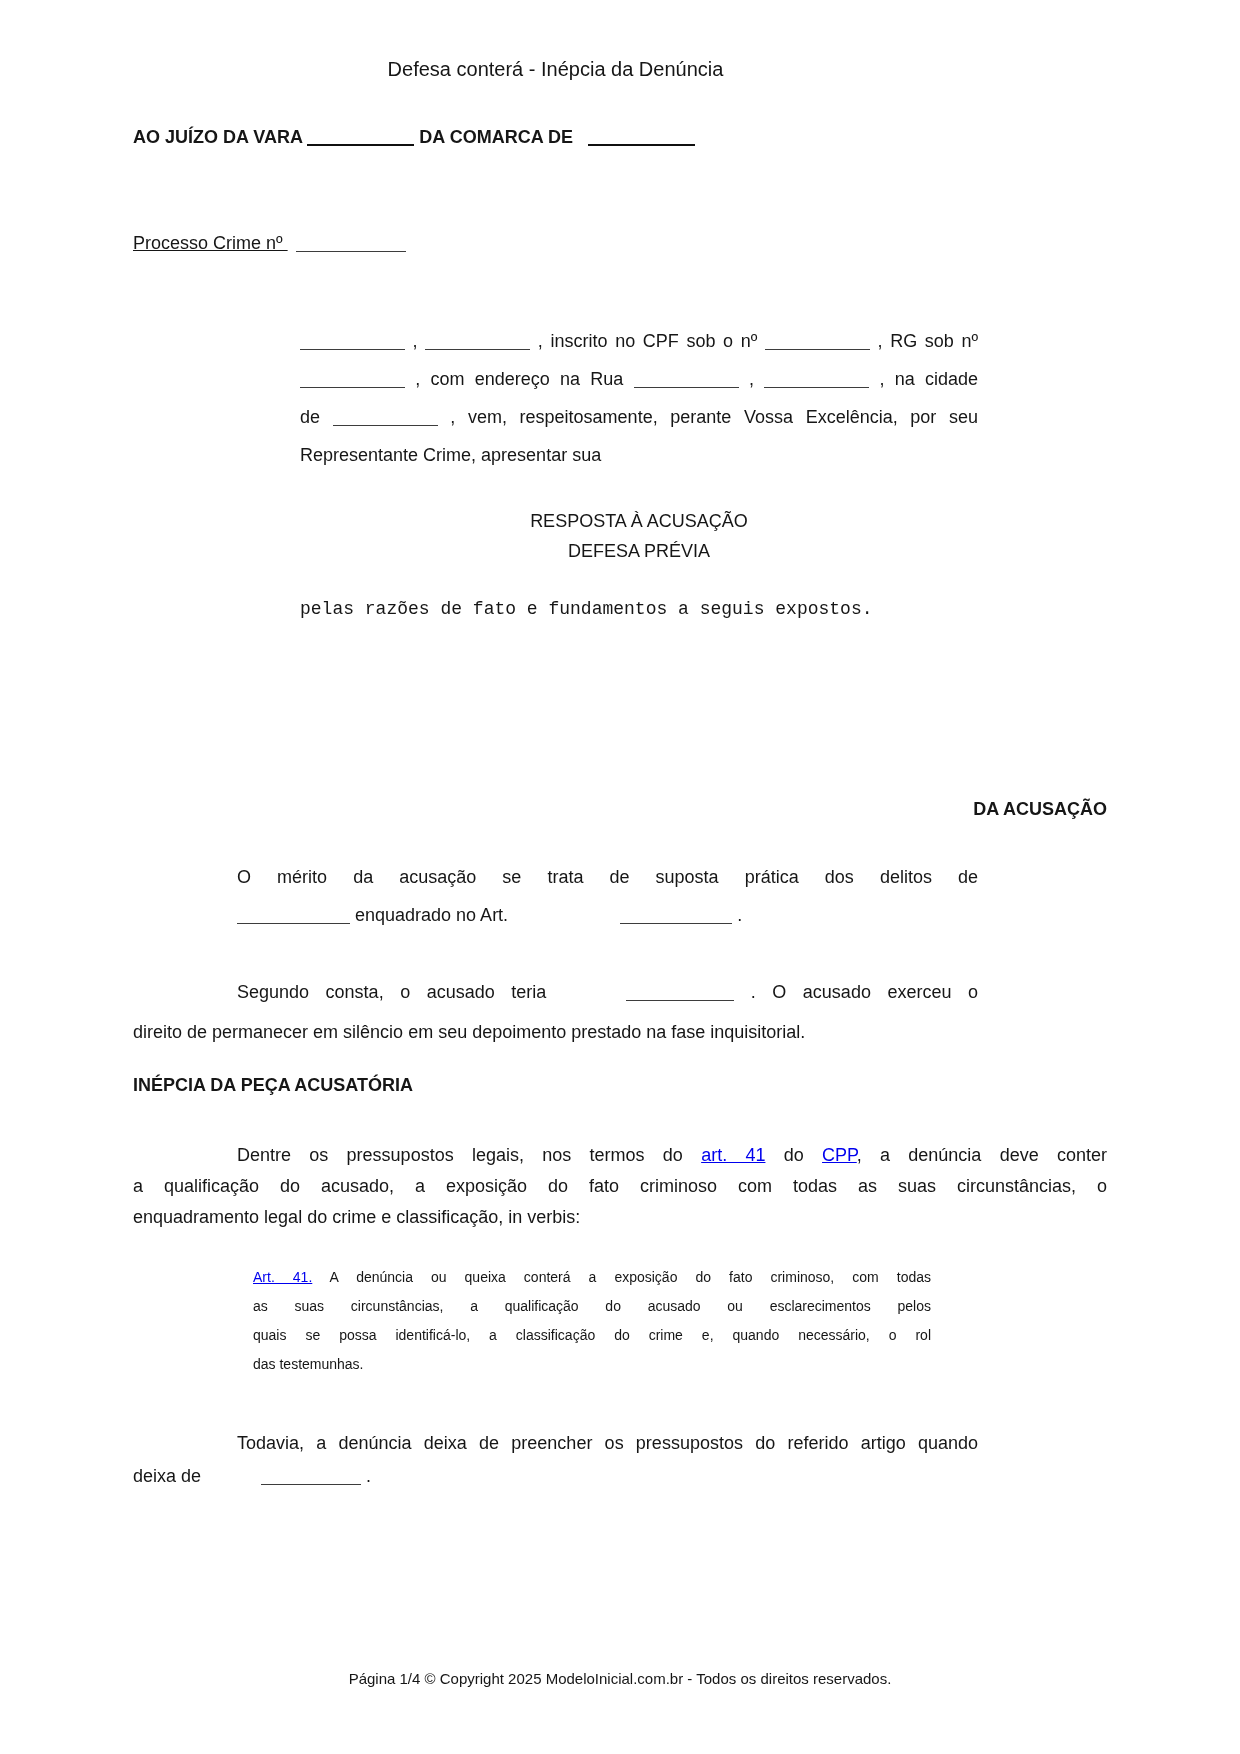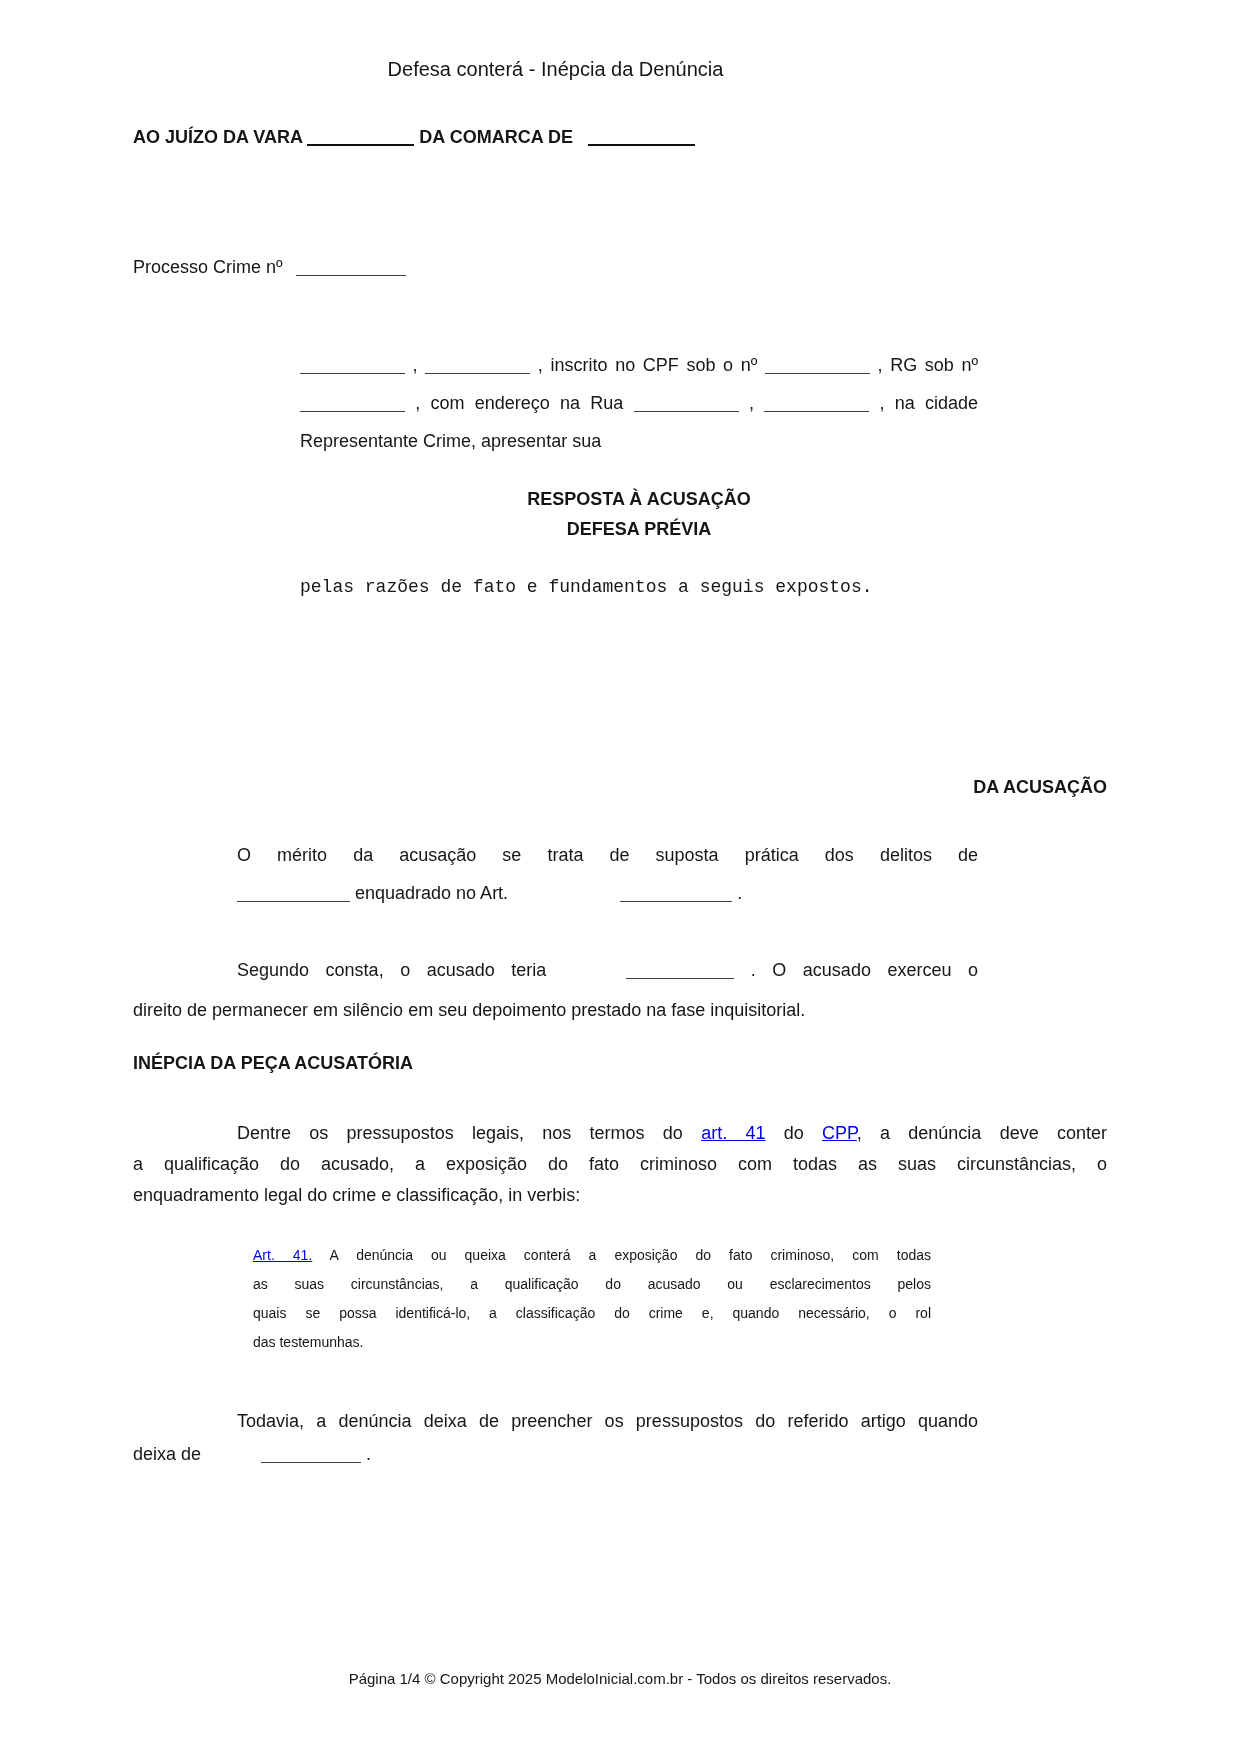--- a/index.html
+++ b/index.html
@@ -26,23 +26,23 @@
     position:relative; top:3px;
   }
   .blank.bold { border-bottom:2.5px solid #101010; }
   .gap { display:inline-block; height:2px; }
 
   .doclink { color:#0000EE; text-decoration:underline; cursor:pointer; }
 
   
   .blk-title      { margin-top:8px; width:845px; text-align:center; font-size:20px; line-height:26px; }
   .blk-court      { margin-top:40px; font-weight:bold; line-height:30px; }
-  .blk-processo   { margin-top:100px; line-height:30px; }
+  .blk-processo   { margin-top:76px; line-height:30px;text-decoration:underline; }
   .blk-qual       { margin-top:64px; margin-left:167px; width:678px; line-height:38px; }
-  .blk-headings   { margin-top:24px; margin-left:167px; width:678px; font-weight:bold; line-height:30px; }
+  .blk-headings   { margin-top:32px; margin-left:167px; width:678px; font-weight:normal; line-height:30px; }
   .blk-pelas      { margin-top:28px; margin-left:167px; line-height:30px;font-family:Liberation Mono, monospace; }
   .blk-da-acusacao{ margin-top:170px; font-weight:bold; line-height:30px;text-align:right; }
   .blk-merito     { margin-top:34px; margin-left:104px; width:741px; line-height:38px; }
   .blk-segundo    { margin-top:38px; width:845px; line-height:40px; }
   .blk-inepcia    { margin-top:18px; font-weight:bold; line-height:30px; }
   .blk-dentre     { margin-top:40px; width:974px; line-height:31px; }
   .blk-quote      { margin-top:30px; margin-left:120px; width:678px; line-height:29px; font-size:14px; }
   .blk-todavia    { margin-top:48px; width:845px; line-height:33px; }
 
   .footer {
@@ -58,20 +58,21 @@
   <div>
       <div class="blk-court">
         <div class="line l"><span>AO JUÍZO DA VARA </span><span class="blank bold" style="width: 107px;"></span><span> DA COMARCA DE </span><span class="gap" style="width: 10px;"></span><span class="blank bold" style="width: 107px;"></span></div>
       </div>
       <div class="blk-processo">
         <div class="line l"><span>Processo Crime nº </span><span class="gap" style="width: 8px;"></span><span class="blank" style="width: 110px;"></span></div>
       </div>
       <div class="blk-qual">
         <div class="line j"><span class="blank" style="width: 105px;"></span><span> , </span><span class="blank" style="width: 105px;"></span><span> , inscrito no CPF sob o nº </span><span class="blank" style="width: 105px;"></span><span> , RG sob nº</span></div>
         <div class="line j"><span class="blank" style="width: 105px;"></span><span> , com endereço na Rua </span><span class="blank" style="width: 105px;"></span><span> , </span><span class="blank" style="width: 105px;"></span><span> , na cidade</span></div>
+        <div class="line j"><span>de </span><span class="blank" style="width: 105px;"></span><span> , vem, respeitosamente, perante Vossa Excelência, por seu</span></div>
         <div class="line l"><span>Representante Crime, apresentar sua</span></div>
       </div>
       <div class="blk-headings">
         <div class="line c"><span>RESPOSTA À ACUSAÇÃO</span></div>
         <div class="line c"><span>DEFESA PRÉVIA</span></div>
       </div>
       <div class="blk-pelas">
         <div class="line l"><span>pelas razões de fato e fundamentos a seguis expostos.</span></div>
       </div>
       <div class="blk-da-acusacao">

